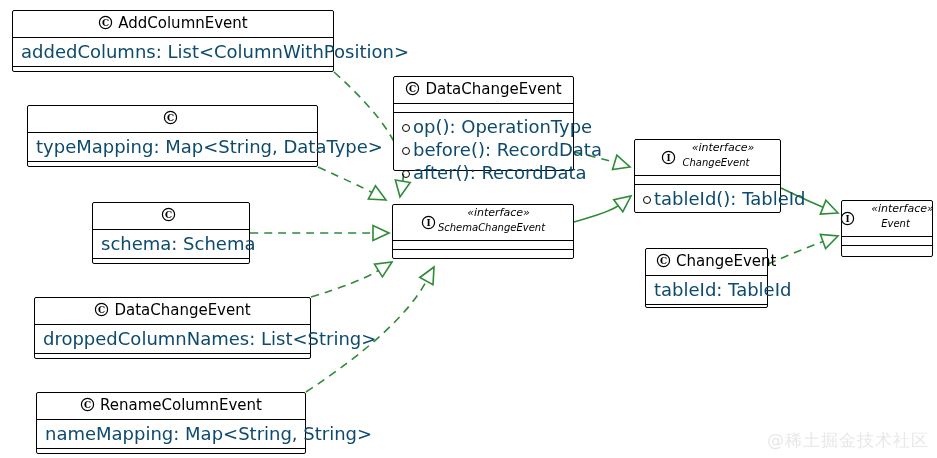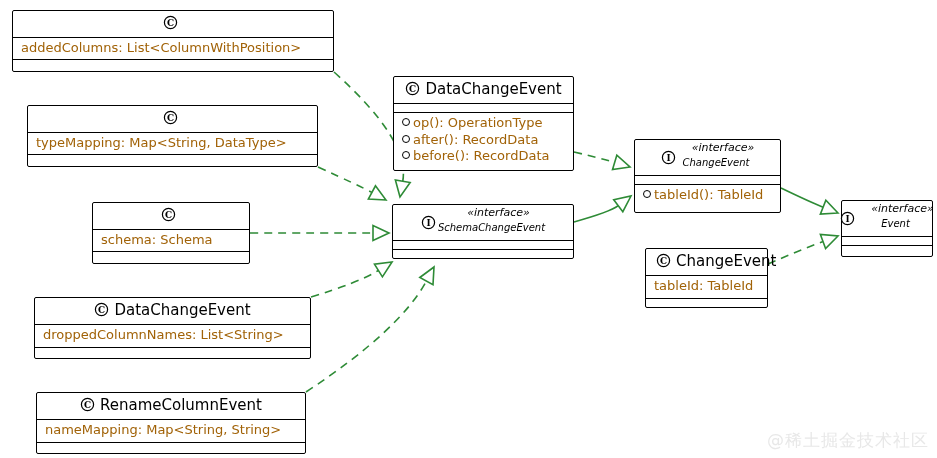--- a/index.html
+++ b/index.html
@@ -76,22 +76,22 @@
     flex: 0 0 auto;
   }
   .iface-stack .txtcol {
     display: block;
     text-align: center;
   }
   .compart {
     box-sizing: border-box;
     border-top: 1.4px solid #000000;
     padding: 2px 8px 3px 8px;
-    font-size: 13px;
-    color: #a16207;
+    font-size: 18px;
+    color: #0c4a6e;
     white-space: nowrap;
     line-height: 1.3;
   }
   .compart.empty {
     height: 9px;
     padding: 0;
   }
   .compart .memrow {
     display: block;
     line-height: 1.28;
@@ -142,42 +142,42 @@
       <polygon points="838,213 820.365583311782,214.1301982420347 825.8503688981269,200.16892584042952" fill="#ffffff" stroke="#2e8b36" stroke-width="1.6" stroke-linejoin="miter"></polygon>
       <path d="M 768 264 Q 800 250 822.9865101309263 241.5312857412377" fill="none" stroke="#2e8b36" stroke-width="1.6" stroke-dasharray="8,6"></path>
       <polygon points="838,236 825.5793003221314,248.56885911736603 820.3937199397211,234.49371236510936" fill="#ffffff" stroke="#2e8b36" stroke-width="1.6" stroke-linejoin="miter"></polygon>
     </svg>
 
   <div id="nodes">
       <div class="node" style="left: 12px; top: 10px; width: 322px; height: 62px;">
         <div class="node-title"><svg viewBox="0 0 16 16" class="badge">
             <circle cx="8" cy="8" r="6.5" fill="#ffffff" stroke="#000000" stroke-width="1.3"></circle>
             <text x="8" y="11.6" text-anchor="middle" font-size="9.5" font-family="&quot;DejaVu Serif&quot;, serif" font-weight="bold" fill="#000000">C</text>
+          </svg><span class="tname">AddColumnEvent</span></div>
+        <div class="compart">
+          <span class="memrow"><span>addedColumns: List&lt;ColumnWithPosition&gt;</span></span>
+        </div>
+        <div class="compart empty"></div>
+      </div>
+      <div class="node" style="left: 27px; top: 105px; width: 291px; height: 62px;">
+        <div class="node-title"><svg viewBox="0 0 16 16" class="badge">
+            <circle cx="8" cy="8" r="6.5" fill="#ffffff" stroke="#000000" stroke-width="1.3"></circle>
+            <text x="8" y="11.6" text-anchor="middle" font-size="9.5" font-family="&quot;DejaVu Serif&quot;, serif" font-weight="bold" fill="#000000">C</text>
           </svg></div>
         <div class="compart">
-          <span class="memrow"><span>addedColumns: List&lt;ColumnWithPosition&gt;</span></span>
-        </div>
-        <div class="compart empty"></div>
-      </div>
-      <div class="node" style="left: 27px; top: 105px; width: 291px; height: 62px;">
+          <span class="memrow"><span>typeMapping: Map&lt;String, DataType&gt;</span></span>
+        </div>
+        <div class="compart empty"></div>
+      </div>
+      <div class="node" style="left: 92px; top: 202px; width: 158px; height: 62px;">
         <div class="node-title"><svg viewBox="0 0 16 16" class="badge">
             <circle cx="8" cy="8" r="6.5" fill="#ffffff" stroke="#000000" stroke-width="1.3"></circle>
             <text x="8" y="11.6" text-anchor="middle" font-size="9.5" font-family="&quot;DejaVu Serif&quot;, serif" font-weight="bold" fill="#000000">C</text>
           </svg></div>
         <div class="compart">
-          <span class="memrow"><span>typeMapping: Map&lt;String, DataType&gt;</span></span>
-        </div>
-        <div class="compart empty"></div>
-      </div>
-      <div class="node" style="left: 92px; top: 202px; width: 158px; height: 62px;">
-        <div class="node-title"><svg viewBox="0 0 16 16" class="badge">
-            <circle cx="8" cy="8" r="6.5" fill="#ffffff" stroke="#000000" stroke-width="1.3"></circle>
-            <text x="8" y="11.6" text-anchor="middle" font-size="9.5" font-family="&quot;DejaVu Serif&quot;, serif" font-weight="bold" fill="#000000">C</text>
-          </svg></div>
-        <div class="compart">
           <span class="memrow"><span>schema: Schema</span></span>
         </div>
         <div class="compart empty"></div>
       </div>
       <div class="node" style="left: 34px; top: 297px; width: 277px; height: 62px;">
         <div class="node-title"><svg viewBox="0 0 16 16" class="badge">
             <circle cx="8" cy="8" r="6.5" fill="#ffffff" stroke="#000000" stroke-width="1.3"></circle>
             <text x="8" y="11.6" text-anchor="middle" font-size="9.5" font-family="&quot;DejaVu Serif&quot;, serif" font-weight="bold" fill="#000000">C</text>
           </svg><span class="tname">DataChangeEvent</span></div>
         <div class="compart">
@@ -196,22 +196,22 @@
         <div class="compart empty"></div>
       </div>
       <div class="node" style="left: 393px; top: 76px; width: 181px; height: 95px;">
         <div class="node-title"><svg viewBox="0 0 16 16" class="badge">
             <circle cx="8" cy="8" r="6.5" fill="#ffffff" stroke="#000000" stroke-width="1.3"></circle>
             <text x="8" y="11.6" text-anchor="middle" font-size="9.5" font-family="&quot;DejaVu Serif&quot;, serif" font-weight="bold" fill="#000000">C</text>
           </svg><span class="tname">DataChangeEvent</span></div>
         <div class="compart empty"></div>
         <div class="compart">
           <span class="memrow"><span class="vis"></span><span>op(): OperationType</span></span>
+          <span class="memrow"><span class="vis"></span><span>before(): RecordData</span></span>
           <span class="memrow"><span class="vis"></span><span>after(): RecordData</span></span>
-          <span class="memrow"><span class="vis"></span><span>before(): RecordData</span></span>
         </div>
       </div>
       <div class="node iface" style="left: 392px; top: 204px; width: 182px; height: 55px;">
         <div class="node-title">
           <div class="iface-stack">
             <svg viewBox="0 0 16 16" class="badge">
               <circle cx="8" cy="8" r="6.5" fill="#ffffff" stroke="#000000" stroke-width="1.3"></circle>
               <text x="8" y="11.6" text-anchor="middle" font-size="9.5" font-family="&quot;DejaVu Serif&quot;, serif" font-weight="bold" fill="#000000">I</text>
             </svg>
             <span class="txtcol"><span class="stereo">«interface»</span><span class="tname">SchemaChangeEvent</span></span>

